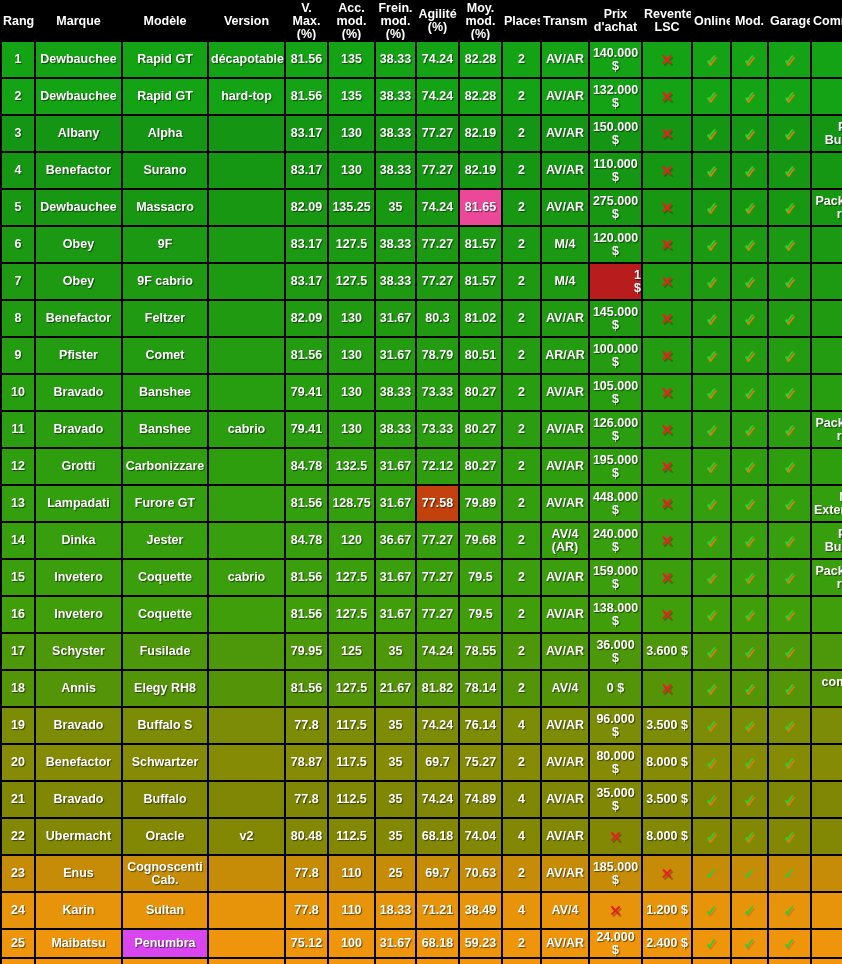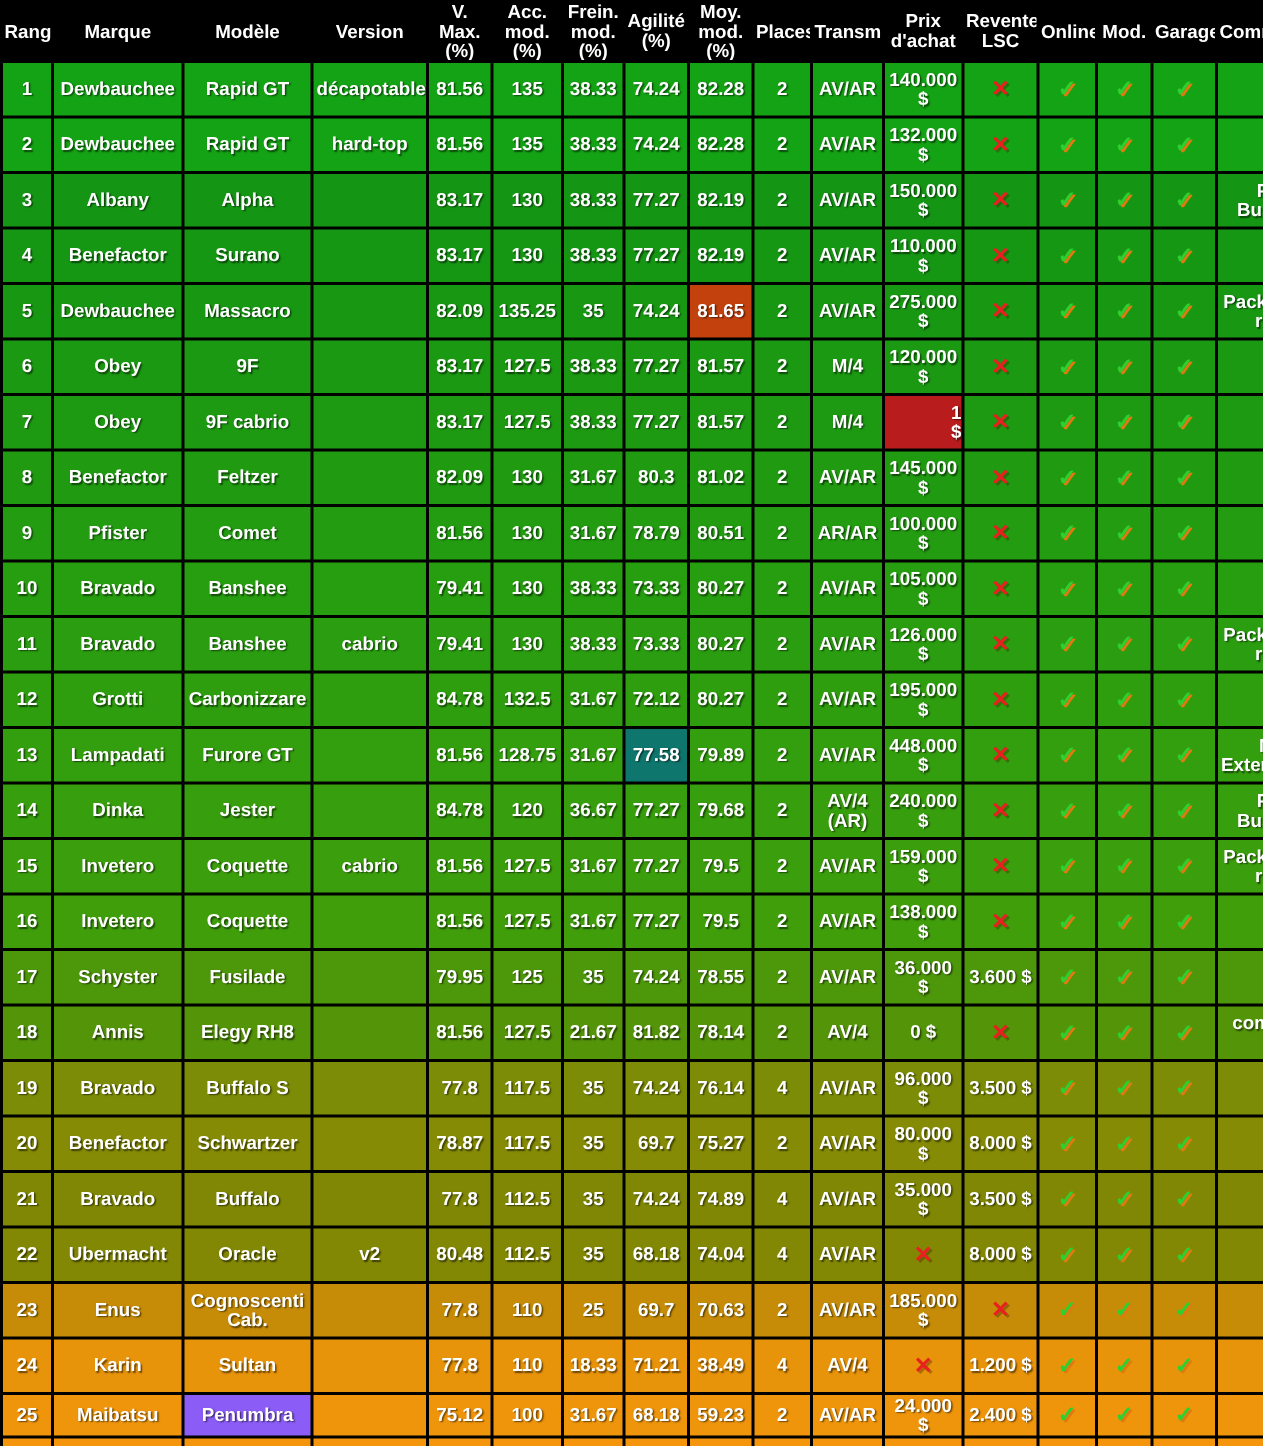--- a/index.html
+++ b/index.html
@@ -258,21 +258,21 @@
         </tr>
         <tr style="height: 35px;">
           <td class="num" style="background: rgb(24, 152, 18);"><span>5</span></td>
           <td class="small" style="background: rgb(24, 152, 18);"><span>Dewbauchee</span></td>
           <td class="small" style="background: rgb(24, 152, 18);"><span>Massacro</span></td>
           <td class="small" style="background: rgb(24, 152, 18);"><span></span></td>
           <td class="num" style="background: rgb(24, 152, 18);"><span>82.09</span></td>
           <td class="num" style="background: rgb(24, 152, 18);"><span>135.25</span></td>
           <td class="num" style="background: rgb(24, 152, 18);"><span>35</span></td>
           <td class="num" style="background: rgb(24, 152, 18);"><span>74.24</span></td>
-          <td class="num" style="background: #c2410c;"><span>81.65</span></td>
+          <td class="num" style="background: #ec4899;"><span>81.65</span></td>
           <td class="num" style="background: rgb(24, 152, 18);"><span>2</span></td>
           <td class="num" style="background: rgb(24, 152, 18);"><span>AV/AR</span></td>
           <td class="price" style="background: rgb(24, 152, 18);"><span>275.000 $</span></td>
           <td style="background: rgb(24, 152, 18);"><span class="mark mark-cross">✕</span></td>
           <td style="background: rgb(24, 152, 18);"><span class="mark mark-check">✓</span></td>
           <td style="background: rgb(24, 152, 18);"><span class="mark mark-check">✓</span></td>
           <td style="background: rgb(24, 152, 18);"><span class="mark mark-check">✓</span></td>
           <td class="comm" style="background: rgb(24, 152, 18);"><span>Pack "vie de rêve"</span></td>
         </tr>
         <tr style="height: 35px;">
@@ -409,21 +409,21 @@
           <td class="comm" style="background: rgb(46, 158, 15);"><span></span></td>
         </tr>
         <tr style="height: 35px;">
           <td class="num" style="background: rgb(51, 158, 14);"><span>13</span></td>
           <td class="small" style="background: rgb(51, 158, 14);"><span>Lampadati</span></td>
           <td class="small" style="background: rgb(51, 158, 14);"><span>Furore GT</span></td>
           <td class="small" style="background: rgb(51, 158, 14);"><span></span></td>
           <td class="num" style="background: rgb(51, 158, 14);"><span>81.56</span></td>
           <td class="num" style="background: rgb(51, 158, 14);"><span>128.75</span></td>
           <td class="num" style="background: rgb(51, 158, 14);"><span>31.67</span></td>
-          <td class="num" style="background: #0f766e;"><span>77.58</span></td>
+          <td class="num" style="background: #c2410c;"><span>77.58</span></td>
           <td class="num" style="background: rgb(51, 158, 14);"><span>79.89</span></td>
           <td class="num" style="background: rgb(51, 158, 14);"><span>2</span></td>
           <td class="num" style="background: rgb(51, 158, 14);"><span>AV/AR</span></td>
           <td class="price" style="background: rgb(51, 158, 14);"><span>448.000 $</span></td>
           <td style="background: rgb(51, 158, 14);"><span class="mark mark-cross">✕</span></td>
           <td style="background: rgb(51, 158, 14);"><span class="mark mark-check">✓</span></td>
           <td style="background: rgb(51, 158, 14);"><span class="mark mark-check">✓</span></td>
           <td style="background: rgb(51, 158, 14);"><span class="mark mark-check">✓</span></td>
           <td class="comm" style="background: rgb(51, 158, 14);"><span>MAJ Extermination</span></td>
         </tr>
@@ -632,21 +632,21 @@
           <td style="background: rgb(232, 148, 10);"><span class="mark mark-cross">✕</span></td>
           <td class="price" style="background: rgb(232, 148, 10);"><span>1.200 $</span></td>
           <td style="background: rgb(232, 148, 10);"><span class="mark mark-check">✓</span></td>
           <td style="background: rgb(232, 148, 10);"><span class="mark mark-check">✓</span></td>
           <td style="background: rgb(232, 148, 10);"><span class="mark mark-check">✓</span></td>
           <td class="comm" style="background: rgb(232, 148, 10);"><span></span></td>
         </tr>
         <tr style="height: 27px;">
           <td class="num" style="background: rgb(239, 149, 11);"><span>25</span></td>
           <td class="small" style="background: rgb(239, 149, 11);"><span>Maibatsu</span></td>
-          <td class="small" style="background: #8b5cf6;"><span>Penumbra</span></td>
+          <td class="small" style="background: #d946ef;"><span>Penumbra</span></td>
           <td class="small" style="background: rgb(239, 149, 11);"><span></span></td>
           <td class="num" style="background: rgb(239, 149, 11);"><span>75.12</span></td>
           <td class="num" style="background: rgb(239, 149, 11);"><span>100</span></td>
           <td class="num" style="background: rgb(239, 149, 11);"><span>31.67</span></td>
           <td class="num" style="background: rgb(239, 149, 11);"><span>68.18</span></td>
           <td class="num" style="background: rgb(239, 149, 11);"><span>59.23</span></td>
           <td class="num" style="background: rgb(239, 149, 11);"><span>2</span></td>
           <td class="num" style="background: rgb(239, 149, 11);"><span>AV/AR</span></td>
           <td class="price" style="background: rgb(239, 149, 11);"><span>24.000 $</span></td>
           <td class="price" style="background: rgb(239, 149, 11);"><span>2.400 $</span></td>

